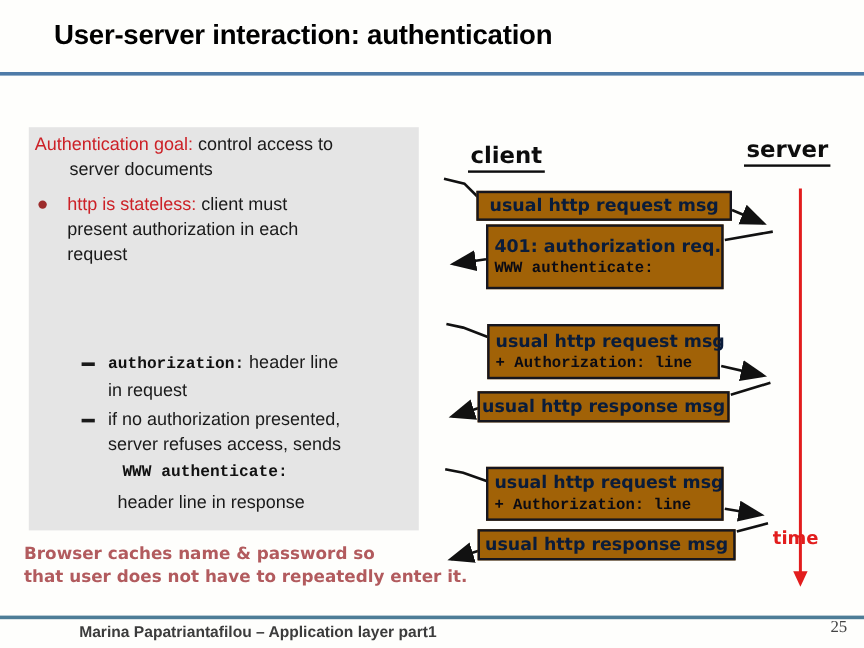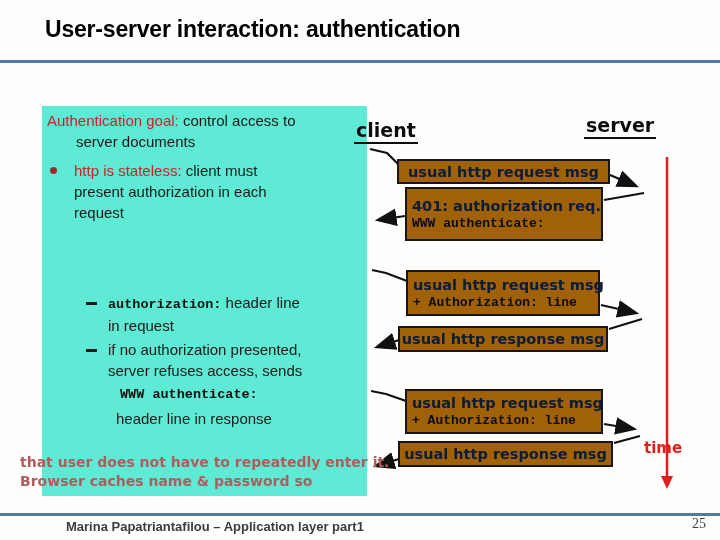--- a/index.html
+++ b/index.html
@@ -14,22 +14,22 @@
     position:absolute; left:45px; top:16px;
     font-size:23px; font-weight:bold; color:#000000;
     letter-spacing:-0.2px;
   }
   .title-rule {
     position:absolute; left:0; top:60px; width:720px; height:3px;
     background:#4e7ba8;
   }
   
   .panel {
-    position:absolute; left:42px; top:106px; width:325px; height:390px;
-    background:#5eead4; font-size:15px; line-height:21px; color:#1a1a1a;
+    position:absolute; left:24px; top:106px; width:325px; height:336px;
+    background:#e5e5e5; font-size:15px; line-height:21px; color:#1a1a1a;
   }
   .panel .seg-red { color:#cc2127; }
   .blk { position:absolute; left:0; right:0; }
   .p-goal { top:4px;   padding-left:5px; }
   .p-goal .ind { display:block; padding-left:29px; white-space:nowrap; }
   .p-b1   { top:54px;  padding-left:32px; }
   .p-b2   { top:132px; padding-left:32px; }
   .p-s1   { top:186px; padding-left:66px; }
   .p-s2   { top:233px; padding-left:66px; }
   .line { display:block; white-space:nowrap; }
@@ -46,21 +46,21 @@
   .mono-b {
     font-family:"Liberation Mono", monospace; font-weight:bold;
     font-size:13.5px; color:#111;
   }
   .mono-line { display:block; margin-left:12px; margin-top:3px; white-space:nowrap; }
   .tail-line { display:block; margin-left:8px; margin-top:3px; white-space:nowrap; }
   
   .endpoint-label {
     position:absolute; font-family:"DejaVu Sans", sans-serif;
     font-size:19px; font-weight:bold; color:#0d0d0d;
-    border-bottom:2.5px solid #0d0d0d; padding:0 2px 1px 2px;
+    border-bottom:2.5px solid #0d0d0d; padding:0 2px 1px 2px;margin-left:36px;
   }
   .lbl-client { left:354px; top:119px; }
   .lbl-server { left:584px; top:114px; }
   .arrows { position:absolute; left:0; top:0; width:720px; height:540px; }
   .msgbox {
     position:absolute; background:#a16207; border:2px solid #16161f;
     color:#0a1c3a; font-family:"DejaVu Sans", sans-serif; font-weight:bold;
     display:flex; flex-direction:column; justify-content:center;
   }
   .msgbox .c-line { font-size:14.5px; line-height:18px; white-space:nowrap; }
@@ -185,19 +185,19 @@
   <span class="c-line">usual http request msg</span>
   <span class="m-line">+ Authorization: line</span>
 </div>
 <div class="msgbox box6 center-text">
   <span class="c-line">usual http response msg</span>
 </div>
 
 <div class="time-label">time</div>
 
 <div class="caption">
+  <span>Browser caches name &amp; password so</span>
   <span>that user does not have to repeatedly enter it.</span>
-  <span>Browser caches name &amp; password so</span>
 </div>
 
 <div class="footer-rule"></div>
 <div class="footer-author">Marina Papatriantafilou –  Application layer part1</div>
 <div class="page-num">25</div>
 
 </body></html>

